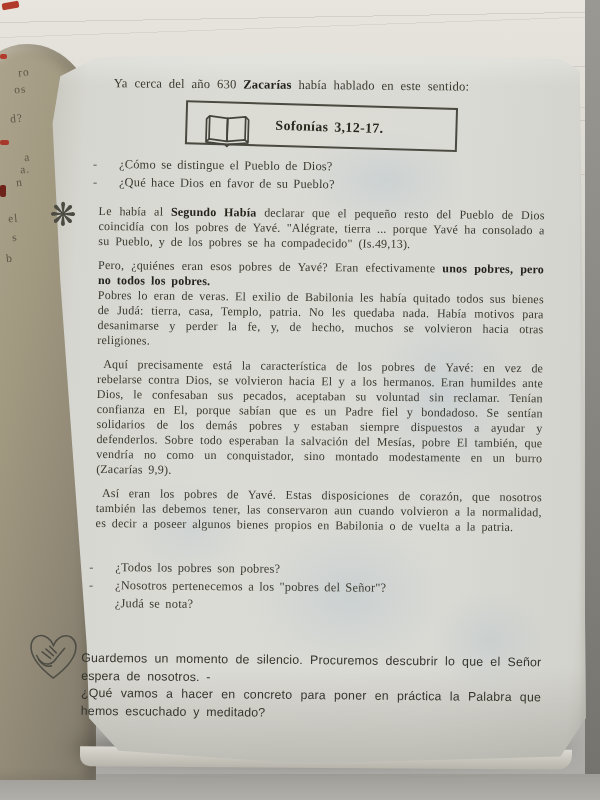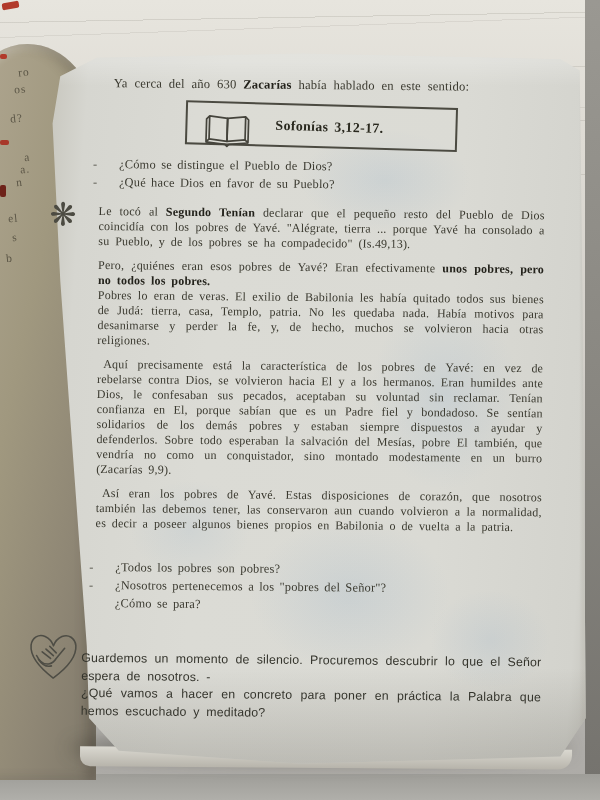--- a/index.html
+++ b/index.html
@@ -149,41 +149,41 @@
         <span>¿Cómo se distingue el Pueblo de Dios?</span>
       </div>
       <div class="q-row">
         <span class="q-marker">-</span>
         <span>¿Qué hace Dios en favor de su Pueblo?</span>
       </div>
     </div>
 
     <div class="star-wrap">
       <span class="star-icon">❋</span>
-      <p class="para" style="margin-top:0"><span>Le tocó al </span><b>Segundo Tenían</b><span> declarar que el pequeño resto del Pueblo de Dios coincidía con los pobres de Yavé. "Alégrate, tierra ... porque Yavé ha consolado a su Pueblo, y de los pobres se ha compadecido" (Is.49,13).</span></p>
+      <p class="para" style="margin-top:0"><span>Le había al </span><b>Segundo Había</b><span> declarar que el pequeño resto del Pueblo de Dios coincidía con los pobres de Yavé. "Alégrate, tierra ... porque Yavé ha consolado a su Pueblo, y de los pobres se ha compadecido" (Is.49,13).</span></p>
     </div>
 
     <p class="para"><span>Pero, ¿quiénes eran esos pobres de Yavé? Eran efectivamente </span><b>unos pobres, pero no todos los pobres.</b><br><span>Pobres lo eran de veras. El exilio de Babilonia les había quitado todos sus bienes de Judá: tierra, casa, Templo, patria. No les quedaba nada. Había motivos para desanimarse y perder la fe, y, de hecho, muchos se volvieron hacia otras religiones.</span></p>
 
     <p class="para indent">Aquí precisamente está la característica de los pobres de Yavé: en vez de rebelarse contra Dios, se volvieron hacia El y a los hermanos. Eran humildes ante Dios, le confesaban sus pecados, aceptaban su voluntad sin reclamar. Tenían confianza en El, porque sabían que es un Padre fiel y bondadoso. Se sentían solidarios de los demás pobres y estaban siempre dispuestos a ayudar y defenderlos. Sobre todo esperaban la salvación del Mesías, pobre El también, que vendría no como un conquistador, sino montado modestamente en un burro (Zacarías 9,9).</p>
 
     <p class="para indent">Así eran los pobres de Yavé. Estas disposiciones de corazón, que nosotros también las debemos tener, las conservaron aun cuando volvieron a la normalidad, es decir a poseer algunos bienes propios en Babilonia o de vuelta a la patria.</p>
 
     <div class="qlist q2">
       <div class="q-row">
         <span class="q-marker">-</span>
         <span>¿Todos los pobres son pobres?</span>
       </div>
       <div class="q-row">
         <span class="q-marker">-</span>
         <span>¿Nosotros pertenecemos a los "pobres del Señor"?</span>
       </div>
       <div class="q-row">
         <span class="q-marker"></span>
-        <span>¿Cómo se para?</span>
+        <span>¿Judá se nota?</span>
       </div>
     </div>
 
     <div class="closing">
       <span class="heart-icon">
         <svg width="56" height="58" viewBox="0 0 60 62">
           <g fill="none" stroke="#4e4d45" stroke-width="1.7" stroke-linecap="round" stroke-linejoin="round">
             <path d="M30 54 C14 42 5 31 6 19 C7 11 14 6.5 21 9.5 C25.5 11.5 28.8 16 30 19.5 C31.2 16 34.5 11.5 39 9.5 C46 6.5 53 11 54 19 C55 31 46 42 30 54 Z"></path>
             <path d="M12 30 Q17 40 25 39 Q30 38 33 33 L42 22"></path>
             <path d="M18 26 L27 33"></path>

